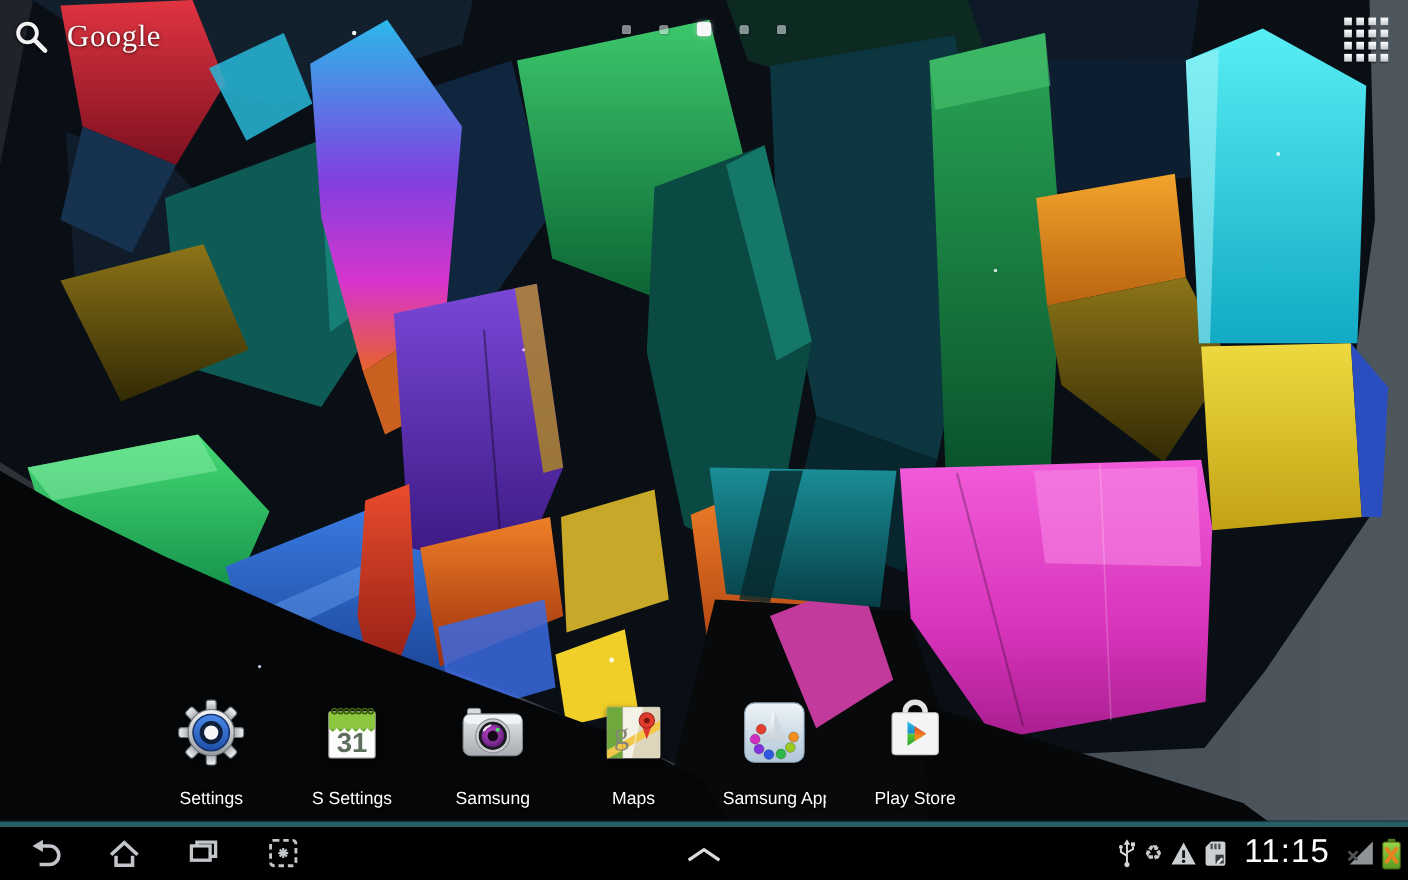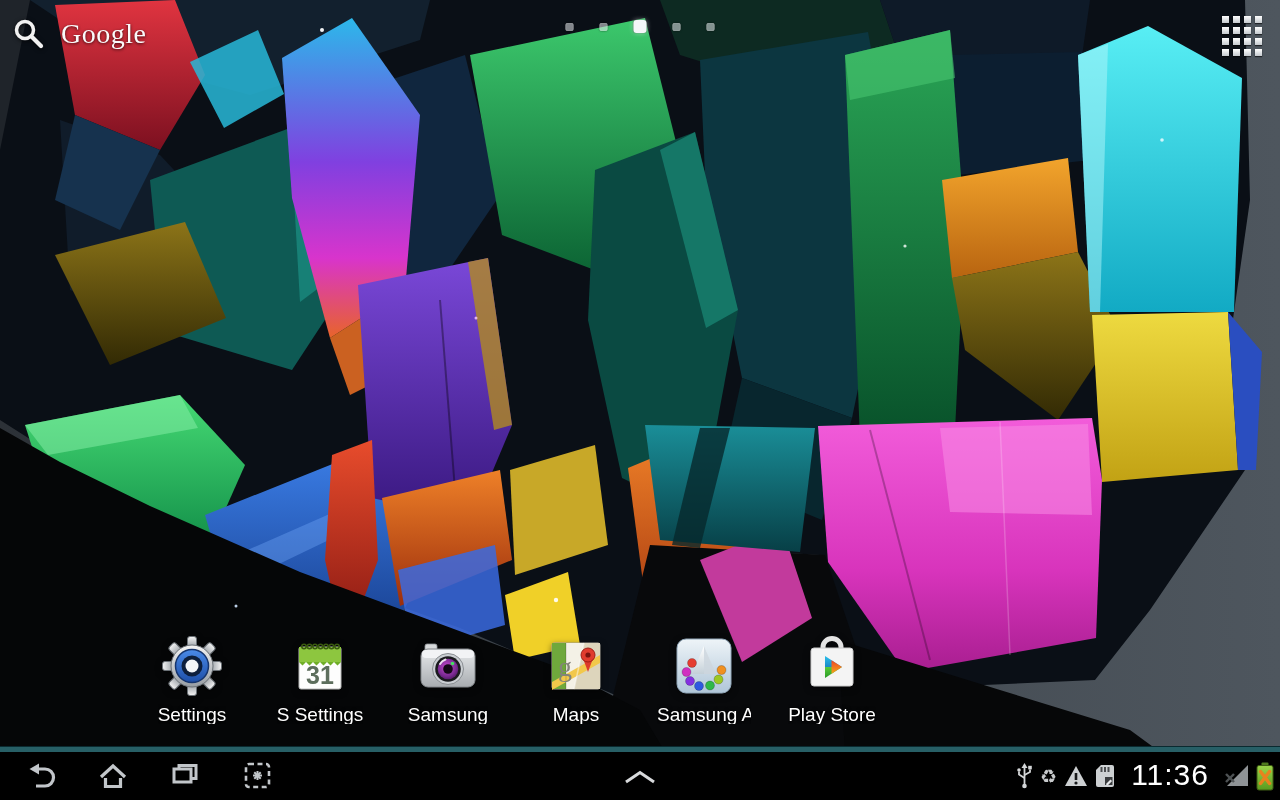--- a/index.html
+++ b/index.html
@@ -23,21 +23,21 @@
   .apps-button{position:absolute;top:13px;right:14px;width:48px;height:46px;
        display:grid;place-items:center;cursor:pointer;}
   .apps-grid{display:grid;grid-template-columns:repeat(4,7px);grid-auto-rows:7px;gap:4px;}
   .apps-grid span{background:linear-gradient(#ffffff,#c4c9ce);
        box-shadow:0 1px 1px rgba(0,0,0,.55);}
 
   
   .dock{position:absolute;left:128px;top:634px;width:1024px;display:flex;}
   .dock-item{width:128px;display:flex;flex-direction:column;align-items:center;cursor:pointer;justify-content:center;}
   .dock-icon{width:64px;height:64px;display:block;filter:drop-shadow(0 2px 3px rgba(0,0,0,.5));}
-  .dock-label{margin-top:6px;height:20px;font-size:19px;color:#fff;white-space:nowrap;
+  .dock-label{margin-top:20px;height:20px;font-size:16px;color:#fff;white-space:nowrap;
        width:max-content;max-width:94px;overflow:hidden;
        text-shadow:0 1px 2px #000,0 0 4px rgba(0,0,0,.9);}
 
   
   .nav-bar{position:absolute;left:0;bottom:0;width:1280px;height:48px;background:#000;}
   .nav-left{position:absolute;left:22px;top:0;height:48px;display:flex;align-items:center;gap:34px;}
   .nav-btn{width:38px;height:48px;display:grid;place-items:center;cursor:pointer;}
   .nav-center{position:absolute;left:50%;top:0;transform:translateX(-50%);
        height:48px;display:grid;place-items:center;cursor:pointer;width:80px;}
   .status-tray{position:absolute;right:6px;top:0;height:48px;display:flex;align-items:center;gap:7px;}
@@ -444,21 +444,21 @@
       <svg width="20" height="24" viewBox="0 0 20 24">
         <path d="M6 1 h11 a2 2 0 0 1 2 2 v18 a2 2 0 0 1 -2 2 h-14 a2 2 0 0 1 -2 -2 v-15 z" fill="#cdd0d2"></path>
         <g fill="#4a4c4e">
           <rect x="5.5" y="3" width="2" height="5"></rect>
             <rect x="9" y="3" width="2" height="5"></rect>
             <rect x="12.5" y="3" width="2" height="5"></rect>
         </g>
         <rect x="10" y="13" width="7.5" height="8" fill="#3a3c3e"></rect>
         <path d="M11.5 19.5 l4 -4 1.6 1.6 -4 4 -2.1 .5 z" fill="#e8eaec"></path>
       </svg>
-      <span class="clock">11:36</span>
+      <span class="clock">11:15</span>
       <svg width="26" height="22" viewBox="0 0 26 22">
         <polygon points="25,0 25,21 4,21" fill="#8f9396"></polygon>
         <g stroke="#4e5254" stroke-width="2.4">
           <line x1="3" y1="9" x2="11" y2="17"></line>
           <line x1="11" y1="9" x2="3" y2="17"></line>
         </g>
       </svg>
       <svg width="18" height="29" viewBox="0 0 18 29">
         <defs>
             <linearGradient id="i-bat" x1="0" y1="0" x2="0" y2="1">

